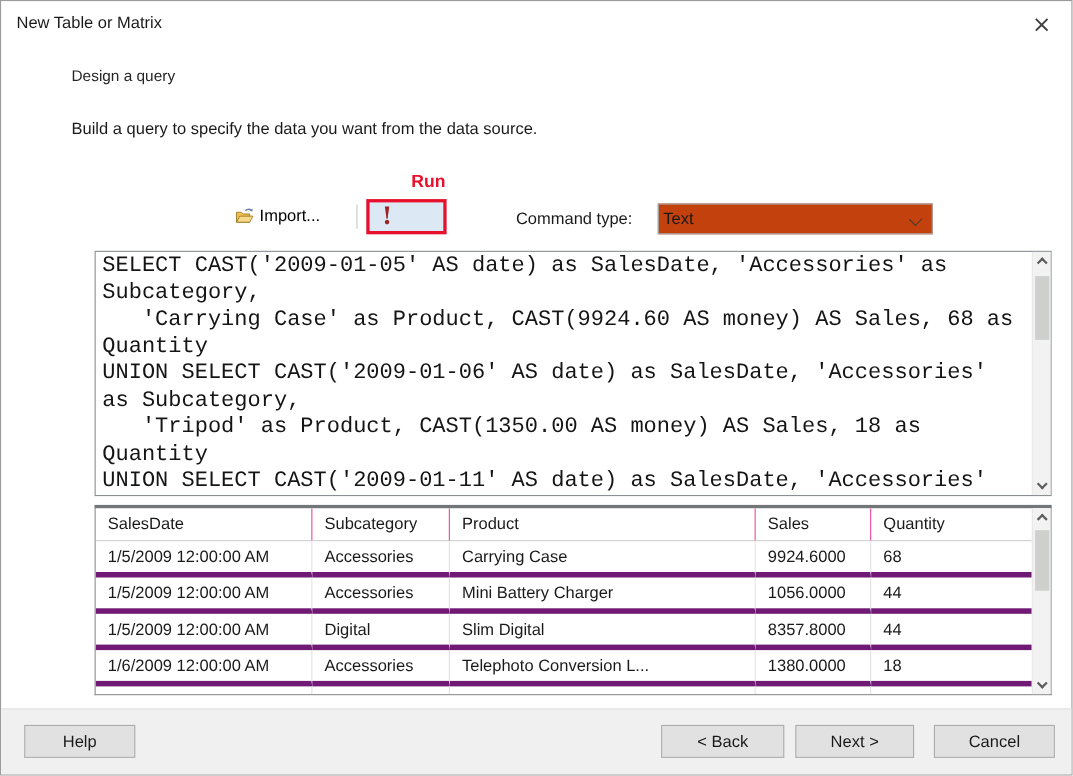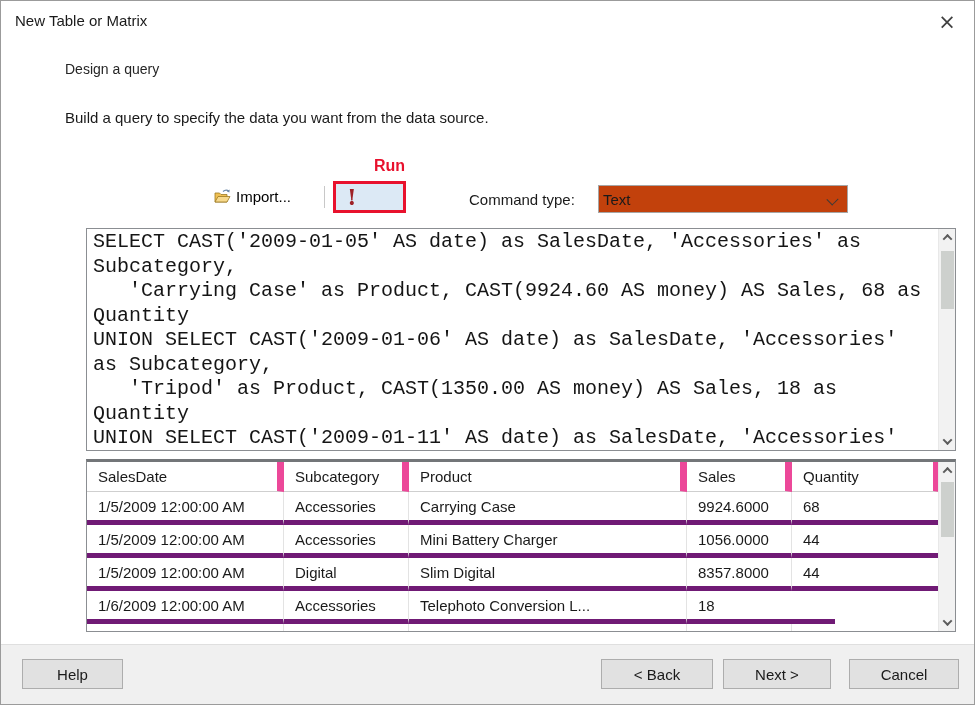--- a/index.html
+++ b/index.html
@@ -79,21 +79,21 @@
     border: 1px solid #8b8e92; border-top: 3px solid #737679; background: #fff;
   }
   .grid { position: absolute; left: 0; top: 0; right: 17px; bottom: 0; overflow: hidden; font-size: 15px; }
   .grid-row { display: flex; height: 33px; }
   .grid-row.header { height: 30px; }
   .grid-cell {
     flex: 0 0 auto; padding: 0 0 0 11px; display: flex; align-items: center;
     border-right: 1px solid #e3e3e3; border-bottom: 5px solid #701a75;
     overflow: hidden; white-space: nowrap;
   }
-  .grid-row.header .grid-cell { border-bottom: 1px solid #cfcfcf; border-right: 7px solid #ec4899; }
+  .grid-row.header .grid-cell { border-bottom: 1px solid #cfcfcf; border-right: 1px solid #ec4899; }
   .c0 { width: 197px; } .c1 { width: 125px; } .c2 { width: 278px; } .c3 { width: 105px; } .c4 { width: 148px; border-right: none; }
 
   
   .vscroll {
     position: absolute; right: 0; top: 0; bottom: 0; width: 17px;
     background: #f2f2f2; border-left: 1px solid #e8e8e8;
   }
   .scroll-arrow {
     position: absolute; left: 0; width: 17px; height: 17px;
     display: flex; align-items: center; justify-content: center;
@@ -207,20 +207,21 @@
             <div class="grid-cell c0">1/5/2009 12:00:00 AM</div>
             <div class="grid-cell c1">Digital</div>
             <div class="grid-cell c2">Slim Digital</div>
             <div class="grid-cell c3">8357.8000</div>
             <div class="grid-cell c4">44</div>
           </div>
           <div class="grid-row">
             <div class="grid-cell c0">1/6/2009 12:00:00 AM</div>
             <div class="grid-cell c1">Accessories</div>
             <div class="grid-cell c2">Telephoto Conversion L...</div>
+            <div class="grid-cell c3">1380.0000</div>
             <div class="grid-cell c4">18</div>
           </div>
           <div class="grid-row">
             <div class="grid-cell c0"></div>
             <div class="grid-cell c1"></div>
             <div class="grid-cell c2"></div>
             <div class="grid-cell c3"></div>
             <div class="grid-cell c4"></div>
           </div>
         </div>

